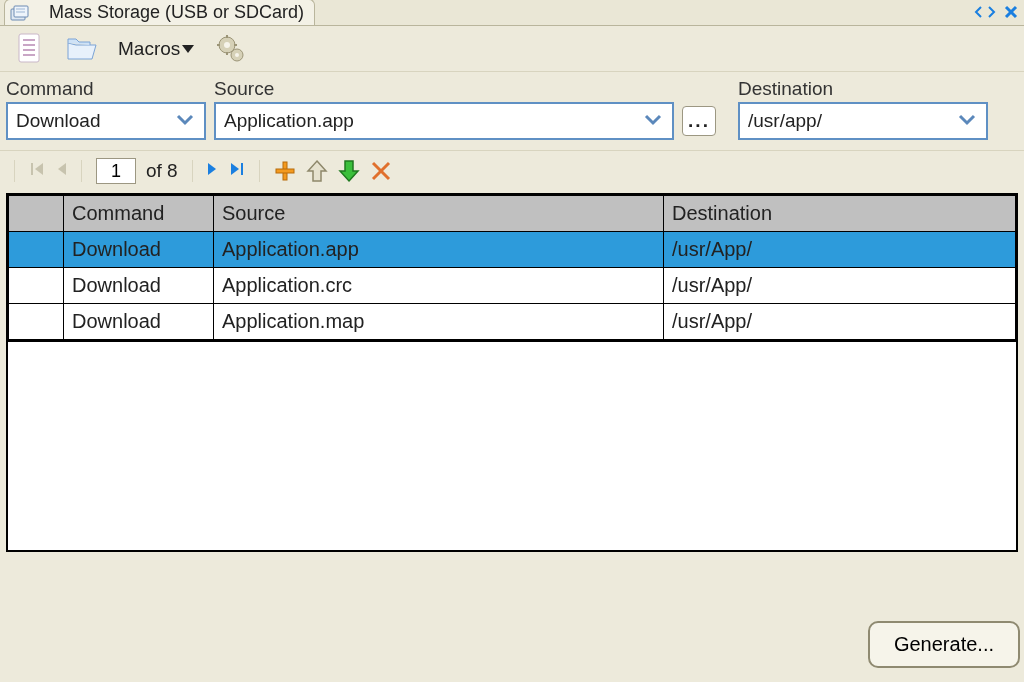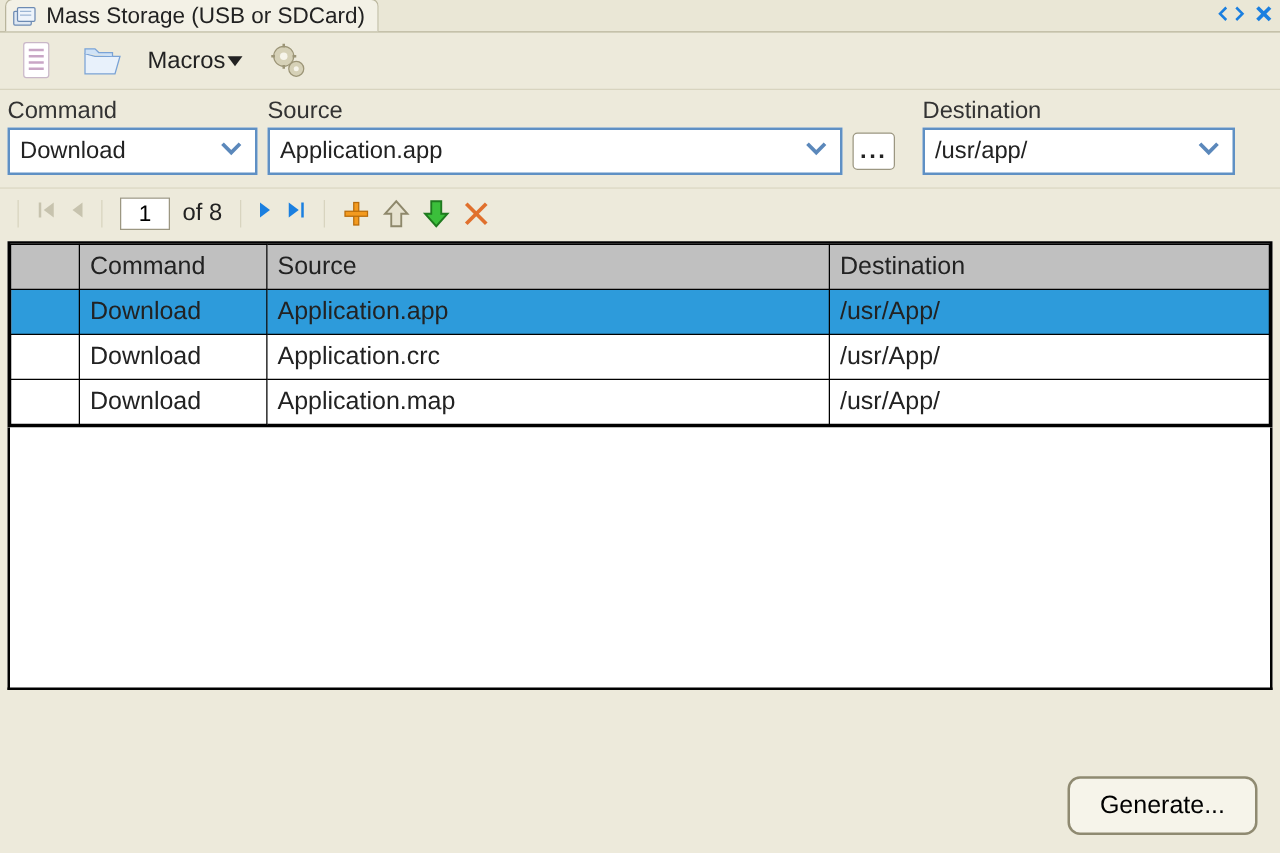--- a/index.html
+++ b/index.html
@@ -28,21 +28,21 @@
     align-items: center;
     height: 26px;
     padding: 0 10px 0 4px;
     background: #f3f1e6;
     border: 1px solid #b9b59c;
     border-bottom: none;
     border-top-left-radius: 6px;
     border-top-right-radius: 6px;
     font-size: 18px;
     cursor: pointer;
-    gap: 6px;
+    gap: 18px;
   }
   .tab .doc-stack-icon svg { display:block; }
   .tabbar-right {
     position: absolute;
     right: 6px;
     top: 2px;
     display: flex; gap: 8px;
   }
   .tabbar-right span { cursor: pointer; }
 
@@ -163,21 +163,21 @@
     margin: 0 6px;
     background: #fff;
     height: 210px;
     border: 2px solid #000;
     border-top: none;
   }
 
   
   .bottom-bar {
     position: absolute;
-    bottom: 14px; right: 18px;
+    bottom: 14px; right: 4px;
   }
   .gen-btn {
     min-width: 150px;
     padding: 10px 24px;
     font-size: 20px;
     border: 2px solid #8f8a71;
     border-radius: 10px;
     background: #f6f4ea;
     cursor: pointer;
   }

